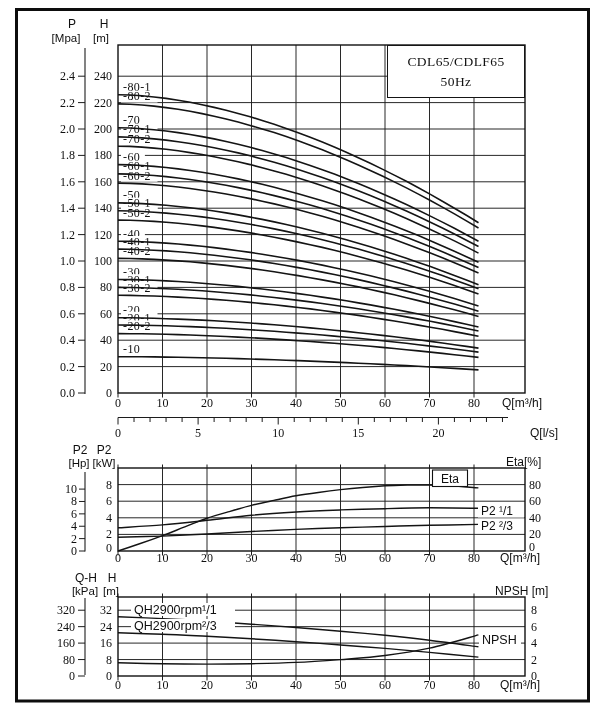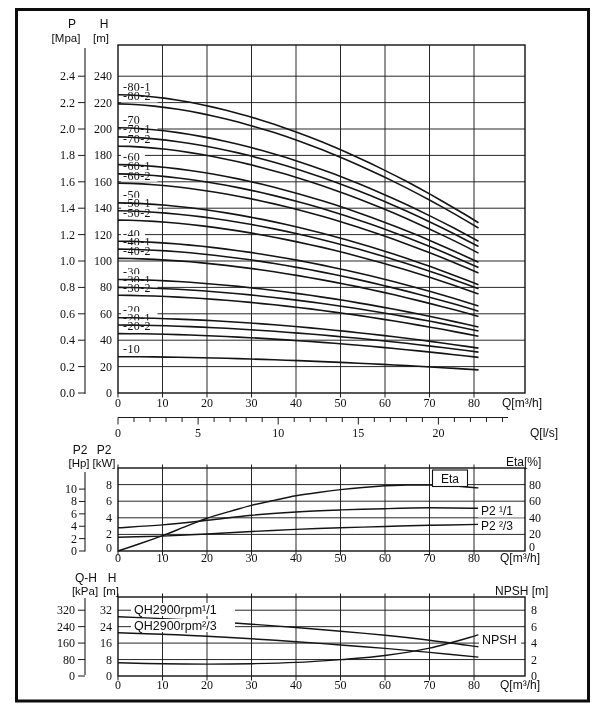--- a/index.html
+++ b/index.html
@@ -346,13 +346,17 @@
       <line x1="474" y1="676" x2="474" y2="680.5" stroke="#1c1c1c" stroke-width="1"></line>
       <line x1="474" y1="597" x2="474" y2="593.5" stroke="#1c1c1c" stroke-width="1"></line>
       <text x="474" y="689" fill="#0f0f0f" font-size="12" text-anchor="middle" letter-spacing="0" font-family="&quot;Liberation Serif&quot;, serif">80</text>
       <text x="500" y="689" fill="#0f0f0f" font-size="12" text-anchor="start" letter-spacing="0" font-family="&quot;Liberation Sans&quot;, sans-serif">Q[m³/h]</text>
       <text x="495" y="594.5" fill="#0f0f0f" font-size="12" text-anchor="start" letter-spacing="0" font-family="&quot;Liberation Sans&quot;, sans-serif">NPSH [m]</text>
       <text x="86" y="582" fill="#0f0f0f" font-size="12" text-anchor="middle" letter-spacing="0" font-family="&quot;Liberation Sans&quot;, sans-serif">Q-H</text>
       <text x="112" y="582" fill="#0f0f0f" font-size="12" text-anchor="middle" letter-spacing="0" font-family="&quot;Liberation Sans&quot;, sans-serif">H</text>
       <text x="85" y="595" fill="#0f0f0f" font-size="11.5" text-anchor="middle" letter-spacing="0" font-family="&quot;Liberation Sans&quot;, sans-serif">[kPa]</text>
       <text x="111" y="595" fill="#0f0f0f" font-size="11.5" text-anchor="middle" letter-spacing="0" font-family="&quot;Liberation Sans&quot;, sans-serif">[m]</text>
     </svg>
+  <div class="titlebox">
+    <div>CDL65/CDLF65</div>
+    <div>50Hz</div>
+  </div>
 </div>
 
 </body></html>

